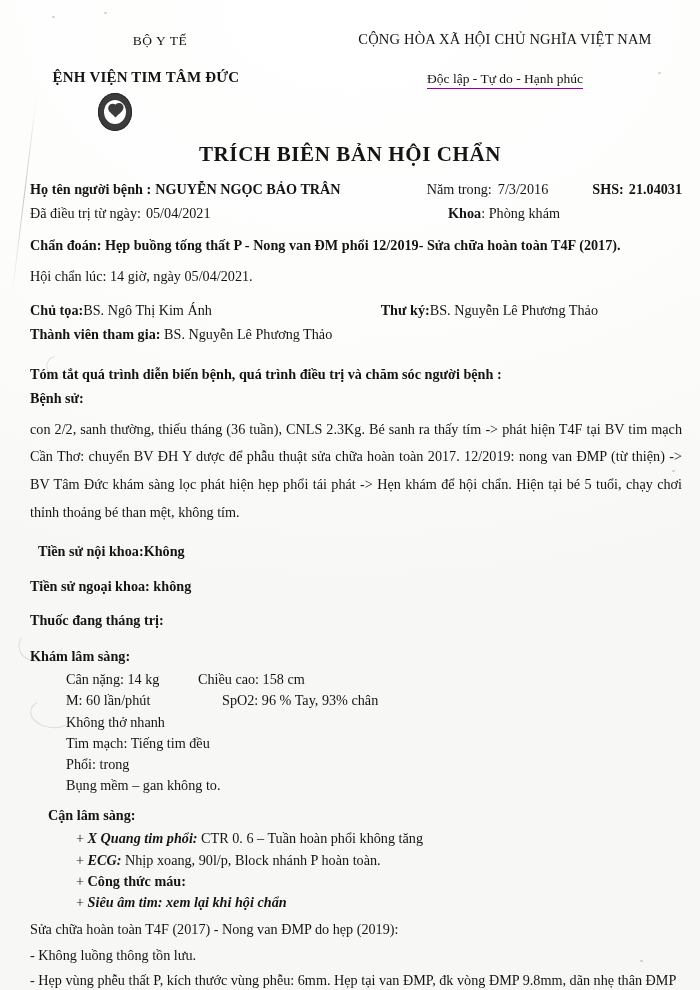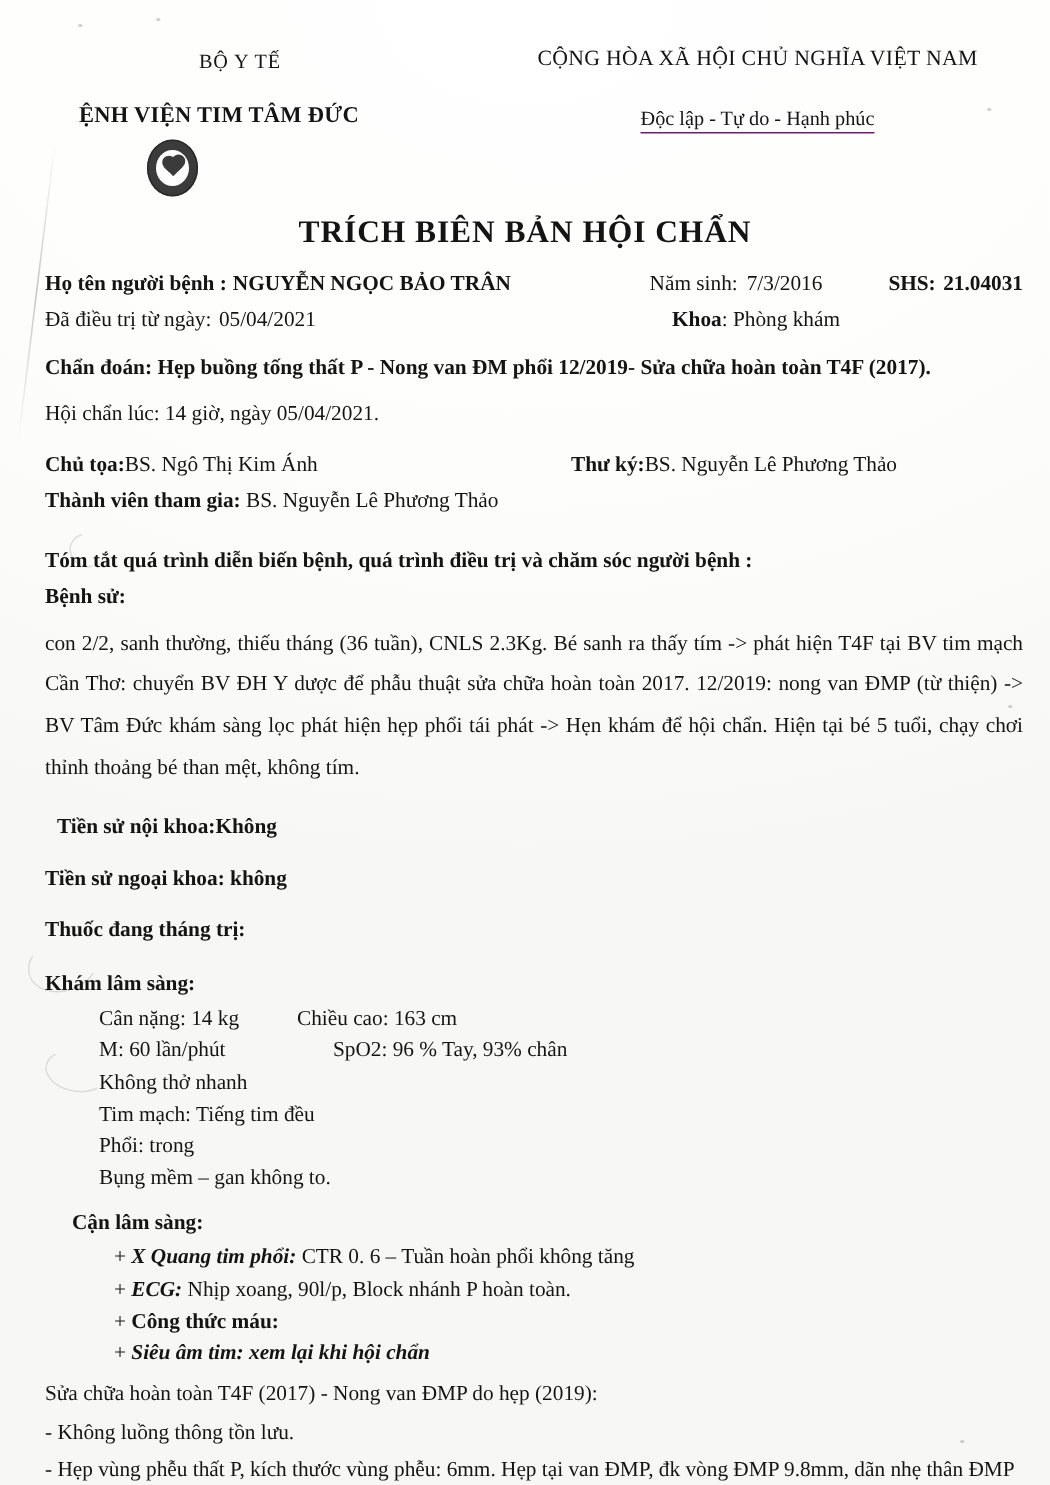--- a/index.html
+++ b/index.html
@@ -224,21 +224,21 @@
   </div>
 
   <div class="doc-title">TRÍCH BIÊN BẢN HỘI CHẨN</div>
 
   <div class="body">
 
     <div class="row">
       <span class="b">Họ tên người bệnh :</span>
       <span class="b" style="margin-left:4px;">NGUYỄN NGỌC BẢO TRÂN</span>
       <span class="grow"></span>
-      <span style="margin-right:6px;">Năm sinh:</span>
+      <span style="margin-right:6px;">Năm trong:</span>
       <span>7/3/2016</span>
       <span class="b" style="margin-left:44px;">SHS:</span>
       <span class="b" style="margin-left:5px;">21.04031</span>
     </div>
 
     <div class="row tight">
       <span>Đã điều trị từ ngày:</span>
       <span style="margin-left:5px;">05/04/2021</span>
       <span class="grow"></span>
       <span class="b">Khoa</span>
@@ -273,21 +273,21 @@
 
     <div class="sec-head" style="margin-top:14px; padding-left:8px;">Tiền sử nội khoa:Không</div>
     <div class="sec-head" style="margin-top:12px;">Tiền sử ngoại khoa: không</div>
     <div class="sec-head" style="margin-top:12px;">Thuốc đang tháng trị:</div>
 
     <div class="sec-head" style="margin-top:13px;">Khám lâm sàng:</div>
 
     <div class="exam-grid" style="margin-top:2px;">
       <div class="cols">
         <span class="c1">Cân nặng: 14 kg</span>
-        <span>Chiều cao: 163 cm</span>
+        <span>Chiều cao: 158 cm</span>
       </div>
       <div class="cols">
         <span class="c1">M: 60  lần/phút</span>
         <span style="padding-left:24px;">SpO2:  96  % Tay,  93% chân</span>
       </div>
       <div>Không thở nhanh</div>
       <div>Tim mạch: Tiếng tim  đều</div>
       <div>Phổi: trong</div>
       <div>Bụng mềm – gan không to.</div>
     </div>

